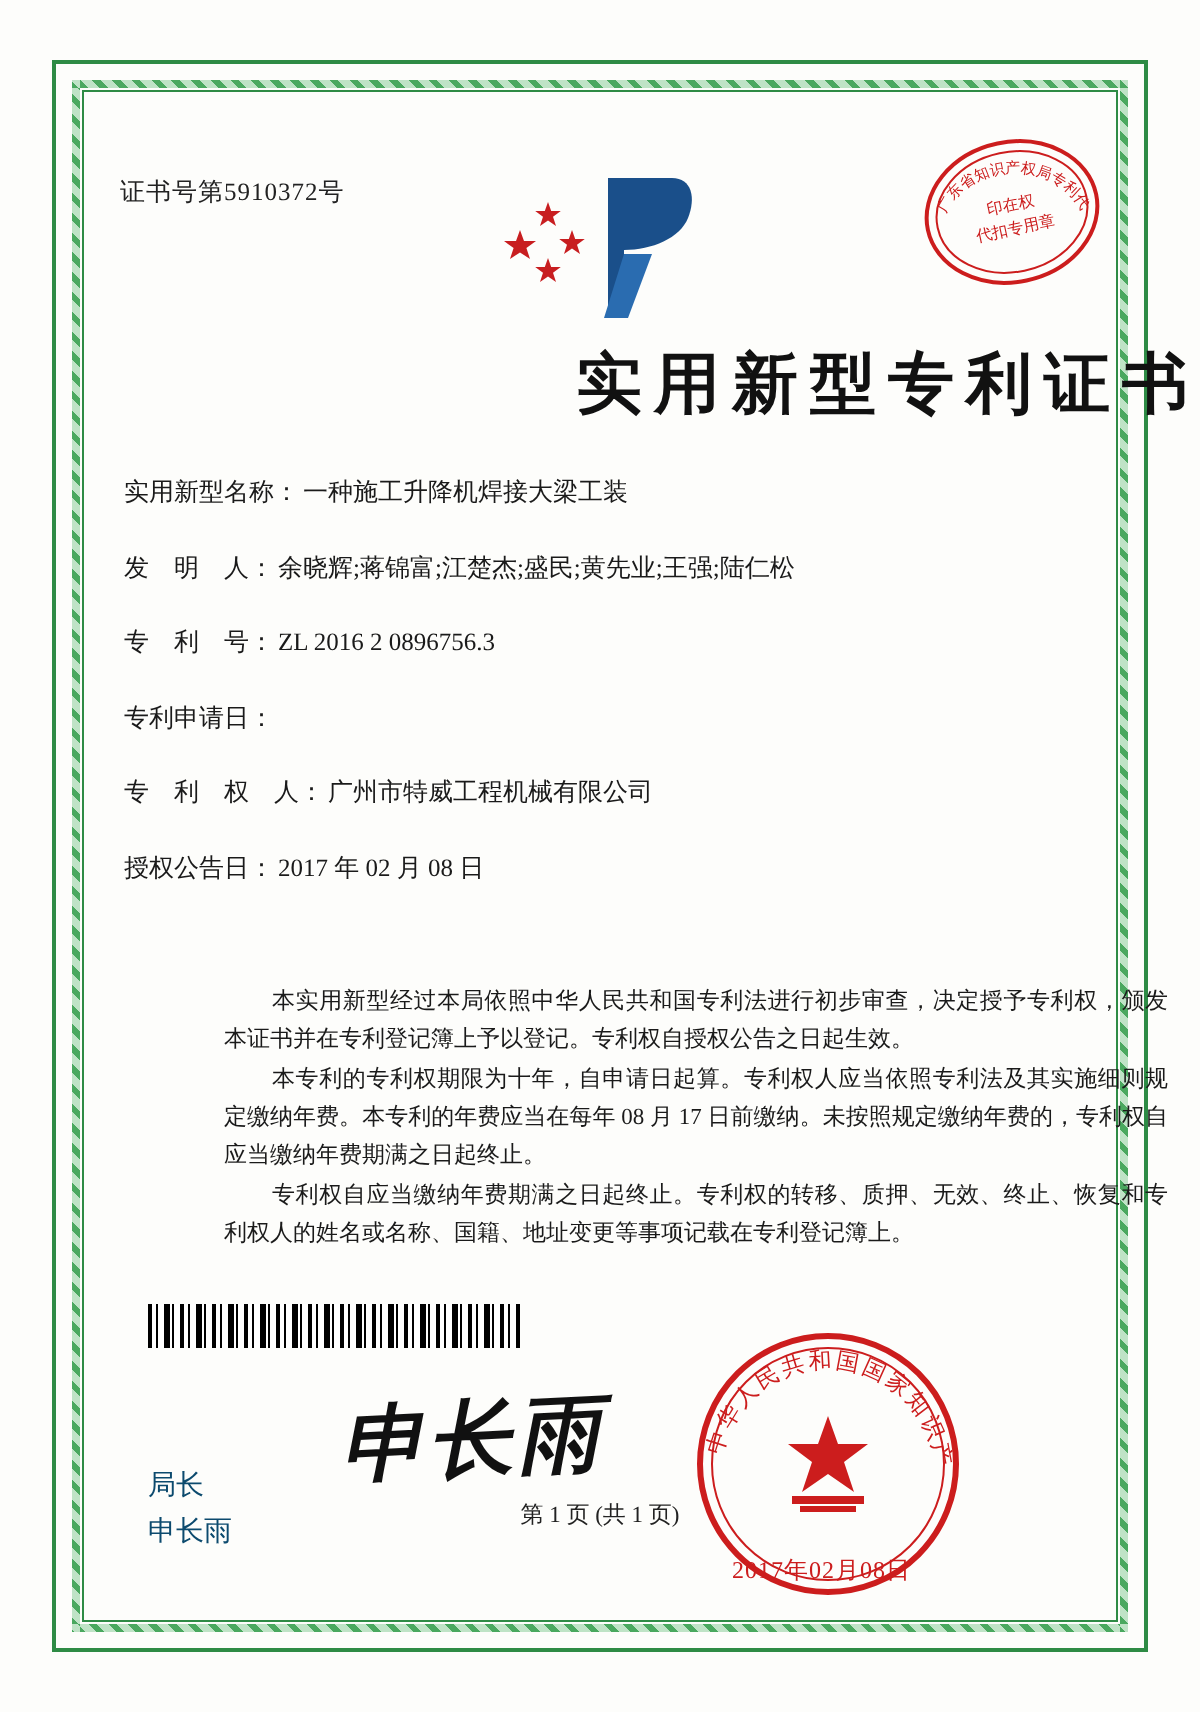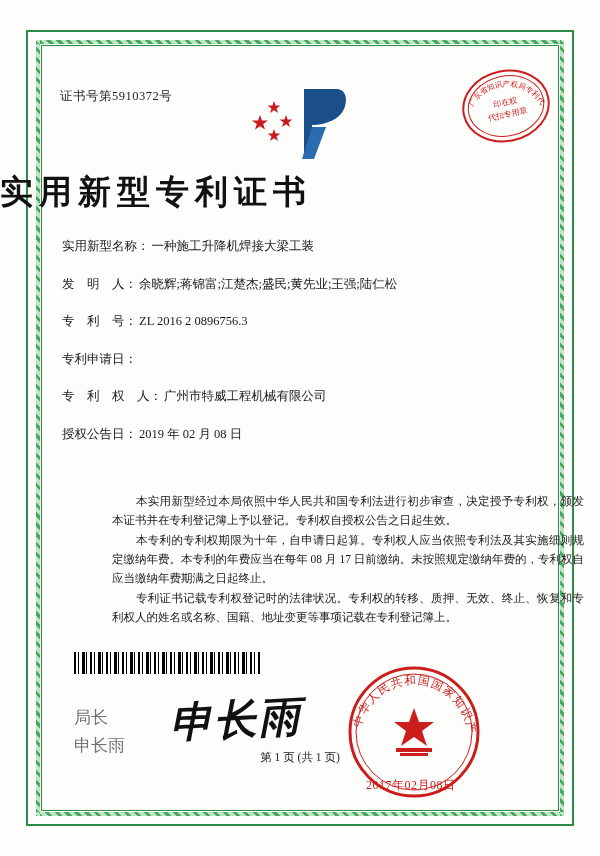--- a/index.html
+++ b/index.html
@@ -85,21 +85,21 @@
     width: 92px;
     height: 92px;
   }
 
   
   .main-title {
     position: absolute;
     left: 0;
     top: 170px;
     width: 600px;
-    text-align: left;
+    text-align: right;
     font-size: 33px;
     font-weight: bold;
     letter-spacing: 6px;
     color: #111;
     font-family: "DejaVu Serif", serif;
   }
 
   
   .fields {
     position: absolute;
@@ -153,24 +153,24 @@
       #000 0px, #000 2px, #fff 2px, #fff 4px,
       #000 4px, #000 5px, #fff 5px, #fff 8px,
       #000 8px, #000 11px, #fff 11px, #fff 12px,
       #000 12px, #000 13px, #fff 13px, #fff 16px);
   }
 
   
   .director {
     position: absolute;
     left: 74px;
-    top: 704px;
-    font-size: 17px;
+    top: 732px;
+    font-size: 14px;
     line-height: 1.65;
-    color: #737373;
+    color: #0c4a6e;
   }
   .signature {
     position: absolute;
     left: 170px;
     top: 692px;
     font-size: 42px;
     font-family: "DejaVu Serif", serif;
     color: #111;
     font-style: italic;
     font-weight: bold;
@@ -267,28 +267,28 @@
     </div>
     <div class="field-row">
       <span class="field-label">专利申请日：</span>
     </div>
     <div class="field-row">
       <span class="field-label">专　利　权　人：</span>
       <span class="field-value">广州市特威工程机械有限公司</span>
     </div>
     <div class="field-row">
       <span class="field-label">授权公告日：</span>
-      <span class="field-value">2019 年 02 月 08 日</span>
+      <span class="field-value">2017 年 02 月 08 日</span>
     </div>
   </div>
 
   <div class="body-text">
     <p>本实用新型经过本局依照中华人民共和国专利法进行初步审查，决定授予专利权，颁发本证书并在专利登记簿上予以登记。专利权自授权公告之日起生效。</p>
     <p>本专利的专利权期限为十年，自申请日起算。专利权人应当依照专利法及其实施细则规定缴纳年费。本专利的年费应当在每年 08 月 17 日前缴纳。未按照规定缴纳年费的，专利权自应当缴纳年费期满之日起终止。</p>
-    <p>专利证书记载专利权登记时的法律状况。专利权的转移、质押、无效、终止、恢复和专利权人的姓名或名称、国籍、地址变更等事项记载在专利登记簿上。</p>
+    <p>专利权自应当缴纳年费期满之日起终止。专利权的转移、质押、无效、终止、恢复和专利权人的姓名或名称、国籍、地址变更等事项记载在专利登记簿上。</p>
   </div>
 
   <div class="barcode"></div>
 
   <div class="director">
     <div>局长</div>
     <div>申长雨</div>
   </div>
   <div class="signature">申长雨</div>
 

